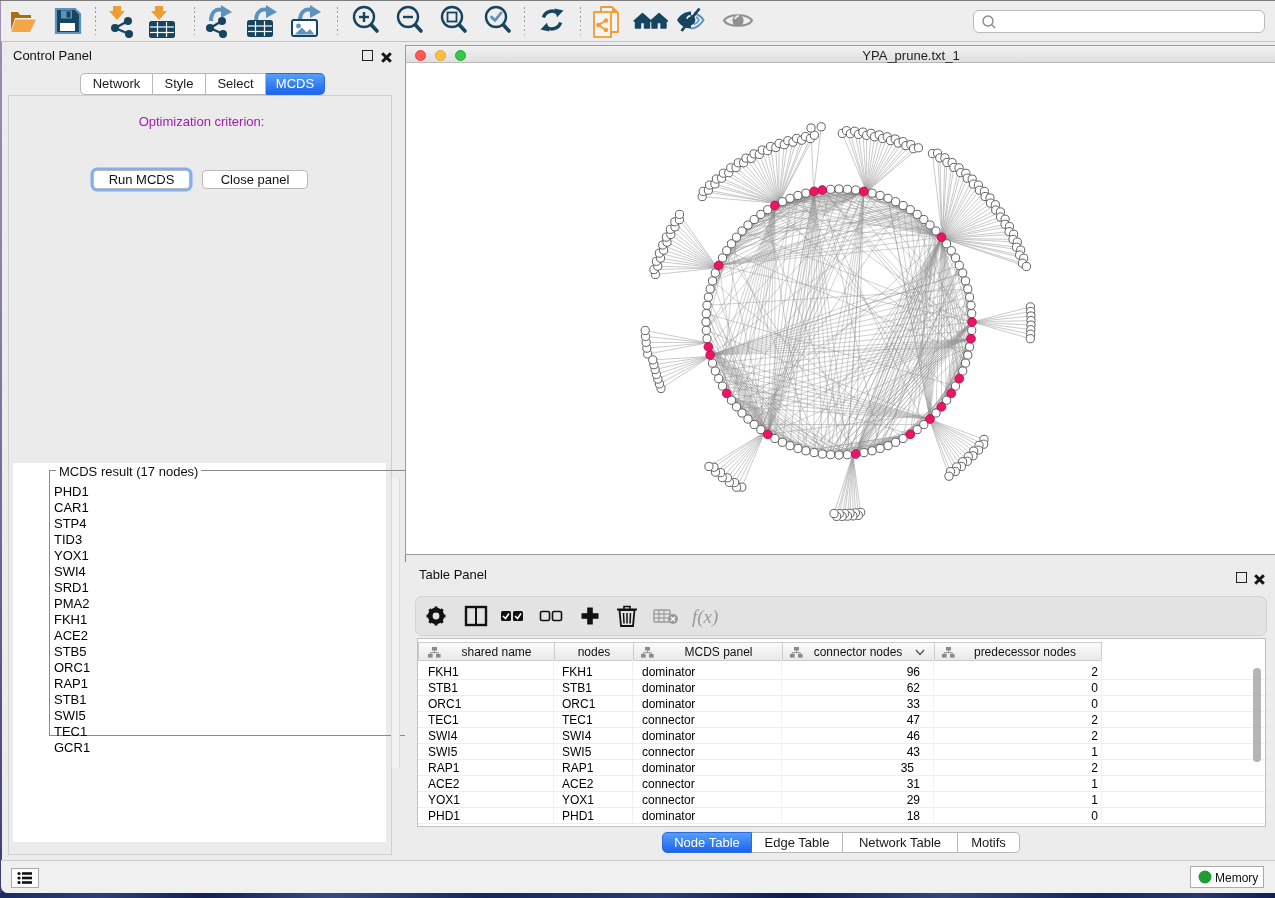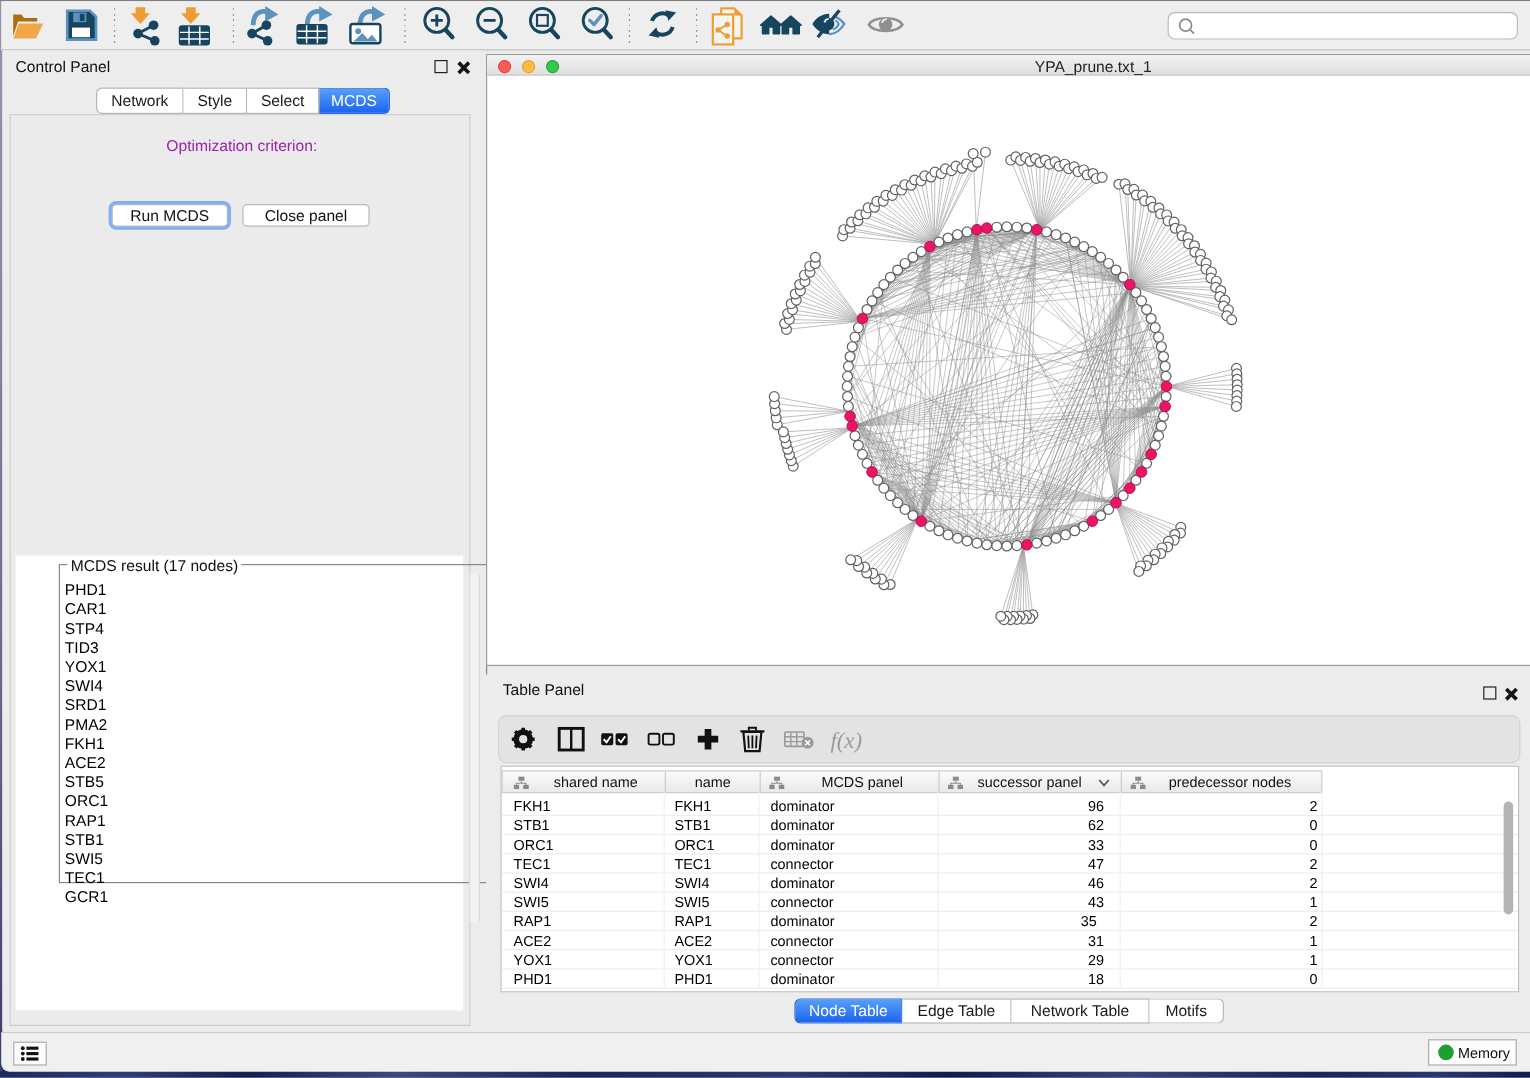--- a/index.html
+++ b/index.html
@@ -1298,37 +1298,37 @@
   <div id="tp-table">
     <div id="thead">
         <svg width="13" height="11" style="position:absolute;left:9px;top:4px">
 <rect x="4" y="0" width="5" height="3.6" fill="#8a8a8a"></rect>
 <rect x="0" y="7" width="4.6" height="3.6" fill="#8a8a8a"></rect>
 <rect x="8" y="7" width="4.6" height="3.6" fill="#8a8a8a"></rect>
 <path d="M6.5 4 L6.5 5.7 M2.3 7 L2.3 5.7 L10.3 5.7 L10.3 7" fill="none" stroke="#8a8a8a" stroke-width="1"></path>
 </svg>
 <div class="thcell" style="left:20px;width:115px;">shared name</div>
 <div class="thdiv" style="left:135px;"></div>
-<div class="thcell" style="left:136px;width:78px;">name</div>
+<div class="thcell" style="left:136px;width:78px;">nodes</div>
 <div class="thdiv" style="left:214px;"></div>
 <svg width="13" height="11" style="position:absolute;left:222px;top:4px">
 <rect x="4" y="0" width="5" height="3.6" fill="#8a8a8a"></rect>
 <rect x="0" y="7" width="4.6" height="3.6" fill="#8a8a8a"></rect>
 <rect x="8" y="7" width="4.6" height="3.6" fill="#8a8a8a"></rect>
 <path d="M6.5 4 L6.5 5.7 M2.3 7 L2.3 5.7 L10.3 5.7 L10.3 7" fill="none" stroke="#8a8a8a" stroke-width="1"></path>
 </svg>
 <div class="thcell" style="left:236px;width:127px;">MCDS panel</div>
 <div class="thdiv" style="left:363px;"></div>
 <svg width="13" height="11" style="position:absolute;left:371px;top:4px">
 <rect x="4" y="0" width="5" height="3.6" fill="#8a8a8a"></rect>
 <rect x="0" y="7" width="4.6" height="3.6" fill="#8a8a8a"></rect>
 <rect x="8" y="7" width="4.6" height="3.6" fill="#8a8a8a"></rect>
 <path d="M6.5 4 L6.5 5.7 M2.3 7 L2.3 5.7 L10.3 5.7 L10.3 7" fill="none" stroke="#8a8a8a" stroke-width="1"></path>
 </svg>
-<div class="thcell" style="left:384px;width:110px;">successor panel</div>
+<div class="thcell" style="left:384px;width:110px;">connector nodes</div>
 <svg width="10" height="7" style="position:absolute;left:496px;top:6px">
           <path d="M1 1 L5 5.5 L9 1" fill="none" stroke="#555" stroke-width="1.4"></path>
         </svg>
 <div class="thdiv" style="left:515px;"></div>
 <svg width="13" height="11" style="position:absolute;left:523px;top:4px">
 <rect x="4" y="0" width="5" height="3.6" fill="#8a8a8a"></rect>
 <rect x="0" y="7" width="4.6" height="3.6" fill="#8a8a8a"></rect>
 <rect x="8" y="7" width="4.6" height="3.6" fill="#8a8a8a"></rect>
 <path d="M6.5 4 L6.5 5.7 M2.3 7 L2.3 5.7 L10.3 5.7 L10.3 7" fill="none" stroke="#8a8a8a" stroke-width="1"></path>
 </svg>

